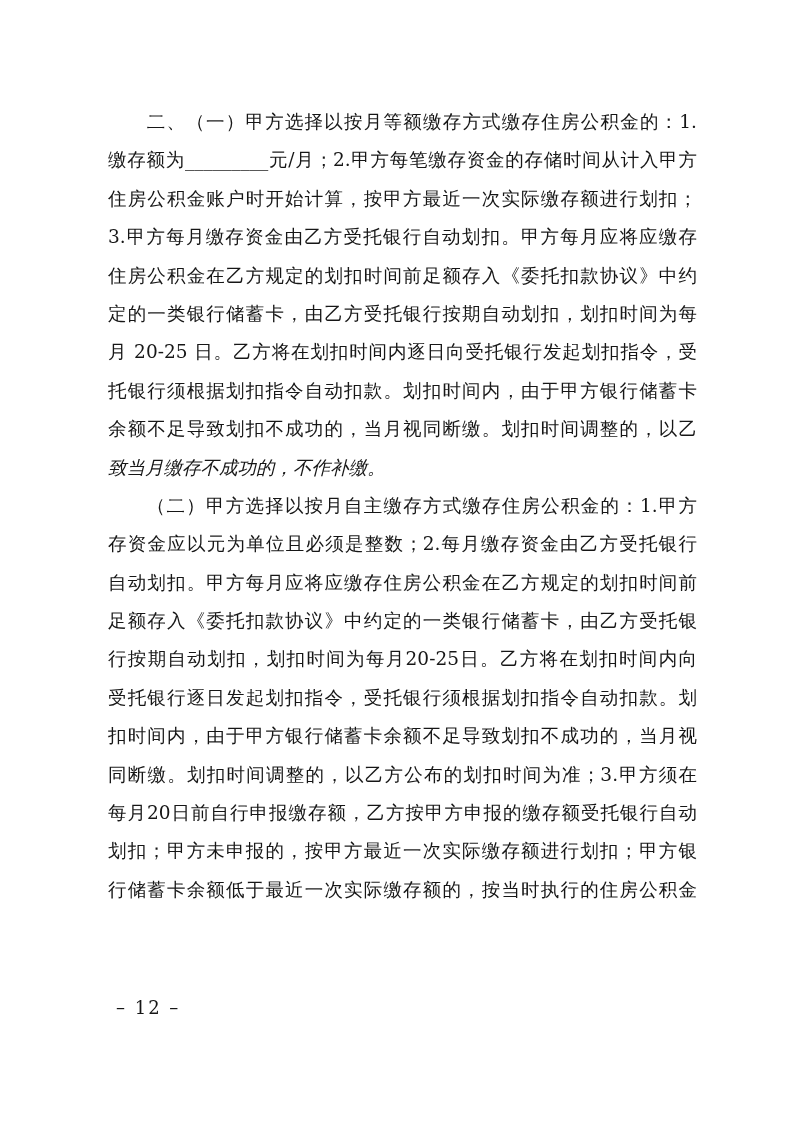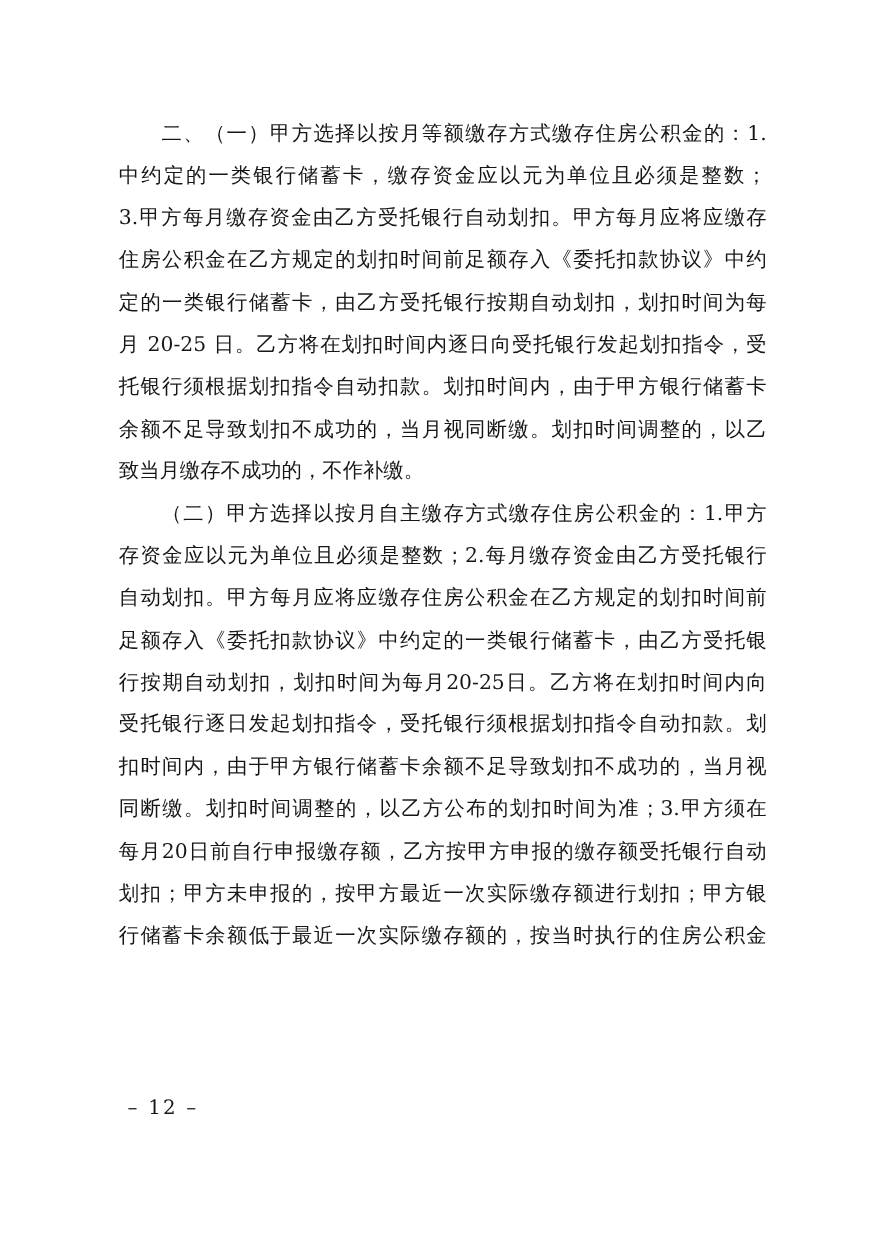--- a/index.html
+++ b/index.html
@@ -27,41 +27,43 @@
   .text-line {
     text-align: justify;
     text-align-last: justify;
     white-space: nowrap;
     height: 38.4px;
     overflow: visible;
   }
   .text-line.no-justify {
     text-align: center;
     text-align-last: left;
+    font-style: italic;
   }
   .text-line.indent {
     padding-left: 2.1em;
   }
   .page-number {
     position: absolute;
     left: 116px;
     top: 997px;
     font-size: 18px;
     letter-spacing: 2px;
     color: #161616;
   }
 </style>
 </head>
 <body>
 
 <div class="page">
   <div class="text-block" id="text-block">
       <div>
         <div class="text-line indent">二、（一）甲方选择以按月等额缴存方式缴存住房公积金的：1.</div>
-        <div class="text-line">中约定的一类银行储蓄卡，缴存资金应以元为单位且必须是整数；</div>
+        <div class="text-line">缴存额为_________元/月；2.甲方每笔缴存资金的存储时间从计入甲方</div>
+        <div class="text-line">住房公积金账户时开始计算，按甲方最近一次实际缴存额进行划扣；</div>
         <div class="text-line">3.甲方每月缴存资金由乙方受托银行自动划扣。甲方每月应将应缴存</div>
         <div class="text-line">住房公积金在乙方规定的划扣时间前足额存入《委托扣款协议》中约</div>
         <div class="text-line">定的一类银行储蓄卡，由乙方受托银行按期自动划扣，划扣时间为每</div>
         <div class="text-line">月 20-25 日。乙方将在划扣时间内逐日向受托银行发起划扣指令，受</div>
         <div class="text-line">托银行须根据划扣指令自动扣款。划扣时间内，由于甲方银行储蓄卡</div>
         <div class="text-line">余额不足导致划扣不成功的，当月视同断缴。划扣时间调整的，以乙</div>
         <div class="text-line no-justify">致当月缴存不成功的，不作补缴。</div>
       </div>
       <div>
         <div class="text-line indent">（二）甲方选择以按月自主缴存方式缴存住房公积金的：1.甲方</div>

